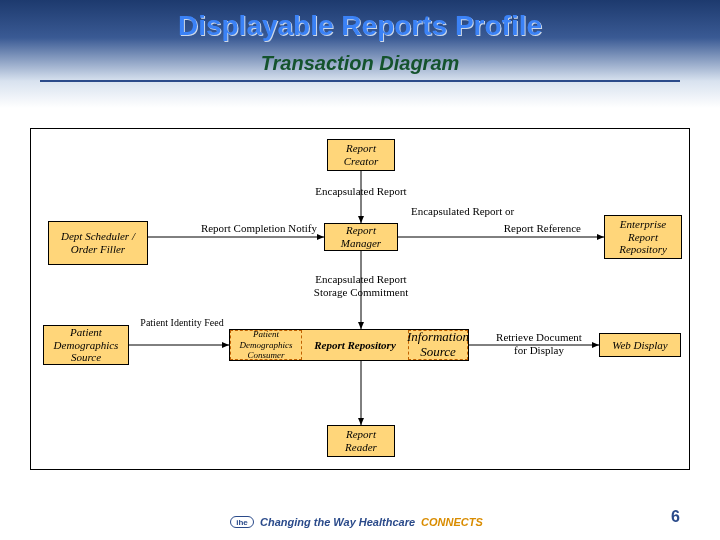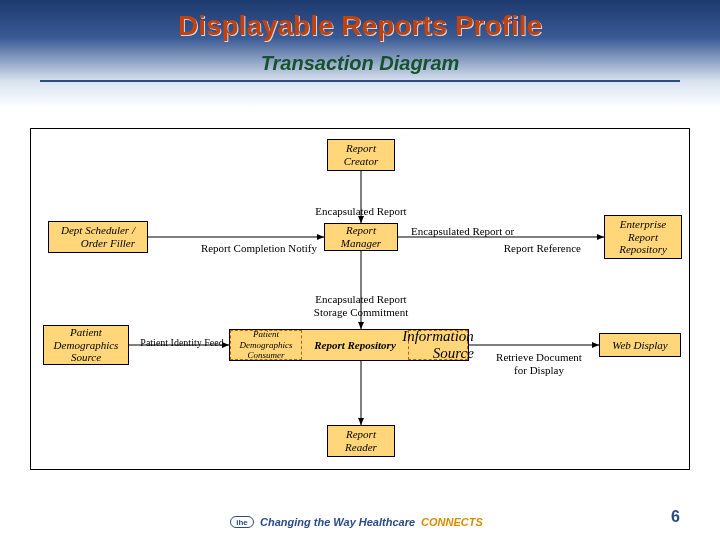--- a/index.html
+++ b/index.html
@@ -5,21 +5,21 @@
   * { box-sizing: border-box; margin: 0; padding: 0; }
   html, body { width: 720px; height: 540px; font-family: Georgia, 'Times New Roman', serif; background: #fff; overflow: hidden; }
   .slide { position: relative; width: 720px; height: 540px; }
   .header-bg {
     position: absolute; left: 0; top: 0; width: 720px; height: 108px;
     background: linear-gradient(180deg, #1d3a6e 0%, #3a5a94 35%, #d8e2ef 75%, #ffffff 100%);
   }
   .title {
     position: absolute; top: 10px; left: 0; width: 720px; text-align: center;
     font-family: Verdana, Arial, sans-serif; font-weight: bold; font-size: 28px;
-    color: #c2410c; text-shadow: 1px 1px 0 #cdd8e8;
+    color: #3b82f6; text-shadow: 1px 1px 0 #cdd8e8;
   }
   .subtitle {
     position: absolute; top: 52px; left: 0; width: 720px; text-align: center;
     font-family: Verdana, Arial, sans-serif; font-weight: bold; font-style: italic; font-size: 20px;
     color: #14532d;
   }
   .subtitle-underline {
     position: absolute; top: 80px; left: 40px; width: 640px; height: 2px; background: #2a4a8a;
   }
   .diagram {
@@ -28,21 +28,21 @@
   }
   .box {
     position: absolute; display: flex; align-items: center; justify-content: center;
     text-align: center; font-size: 11px; line-height: 1.15;
     padding: 2px 3px;
     font-style: italic;
   }
   .solid-box { background: #ffd67a; border: 1px solid #000; }
   .dashed-box { background: #ffd67a; border: 1px dashed #c06000; }
   .label {
-    position: absolute; font-size: 11px; line-height: 1.15; text-align: center; white-space: nowrap; margin-top: 20px;
+    position: absolute; font-size: 11px; line-height: 1.15; text-align: center; white-space: nowrap;
   }
   .label-multi { white-space: normal; }
   svg.arrows { position: absolute; left: 0; top: 0; width: 660px; height: 342px; pointer-events: none; }
   .page-num {
     position: absolute; right: 40px; bottom: 14px; font-family: Verdana, Arial, sans-serif;
     font-weight: bold; font-size: 16px; color: #2a4a8a;
   }
   .footer-logo {
     position: absolute; bottom: 12px; left: 230px; font-family: Verdana, Arial, sans-serif;
     font-size: 11px; font-style: italic; color: #2a4a8a; font-weight: bold;
@@ -86,37 +86,37 @@
     <line x1="438" y1="216" x2="568" y2="216" stroke="#000" stroke-width="1" marker-end="url(#ah)"></line>
 
     <line x1="330" y1="232" x2="330" y2="296" stroke="#000" stroke-width="1" marker-end="url(#ah)"></line>
   </svg>
 
   <div class="box solid-box" style="left:296px; top:10px; width:68px; height:32px;">Report<br>Creator</div>
 
   <div class="label" style="left:232px; top:56px; width:196px;">Encapsulated Report</div>
   <div class="label" style="left:380px; top:76px; width:196px; text-align:left;">Encapsulated Report or</div>
 
-  <div class="box solid-box" style="left:17px; top:92px; width:100px; height:32px;text-align:right;">Dept Scheduler /<br>Order Filler</div>
+  <div class="box solid-box" style="left:17px; top:92px; width:100px; height:44px;">Dept Scheduler /<br>Order Filler</div>
   <div class="label" style="left:126px; top:93px; width:160px;text-align:right;">Report Completion Notify</div>
 
   <div class="box solid-box" style="left:293px; top:94px; width:74px; height:28px;">Report<br>Manager</div>
   <div class="label" style="left:380px; top:93px; width:170px; text-align:right;">Report Reference</div>
 
   <div class="box solid-box" style="left:573px; top:86px; width:78px; height:44px;">Enterprise<br>Report<br>Repository</div>
 
   <div class="label label-multi" style="left:228px; top:144px; width:204px;">Encapsulated Report<br>Storage Commitment</div>
 
   <div class="box solid-box" style="left:12px; top:196px; width:86px; height:40px;">Patient<br>Demographics<br>Source</div>
   <div class="label" style="left:86px; top:188px; width:130px; font-size:10px;">Patient Identity Feed</div>
 
   <div class="box solid-box" style="left:198px; top:200px; width:240px; height:32px; padding:0;">
     <div class="box dashed-box" style="position:relative; left:0; top:0; width:72px; height:30px; font-size:9px; border-right:1px dashed #c06000;">Patient<br>Demographics<br>Consumer</div>
     <div class="box" style="position:relative; flex:1; height:30px; font-weight:bold; font-size:11px;">Report Repository</div>
-    <div class="box dashed-box" style="position:relative; right:0; top:0; width:60px; height:30px; font-size:15px; border-left:1px dashed #c06000;text-align:right;">Information<br>Source</div>
+    <div class="box dashed-box" style="position:relative; right:0; top:0; width:60px; height:30px; font-size:13px; border-left:1px dashed #c06000;">Information<br>Source</div>
   </div>
 
   <div class="label label-multi" style="left:448px; top:202px; width:120px;">Retrieve Document<br>for Display</div>
   <div class="box solid-box" style="left:568px; top:204px; width:82px; height:24px;">Web Display</div>
 
 
   <div class="box solid-box" style="left:296px; top:296px; width:68px; height:32px;">Report<br>Reader</div>
 
 </div>
 

